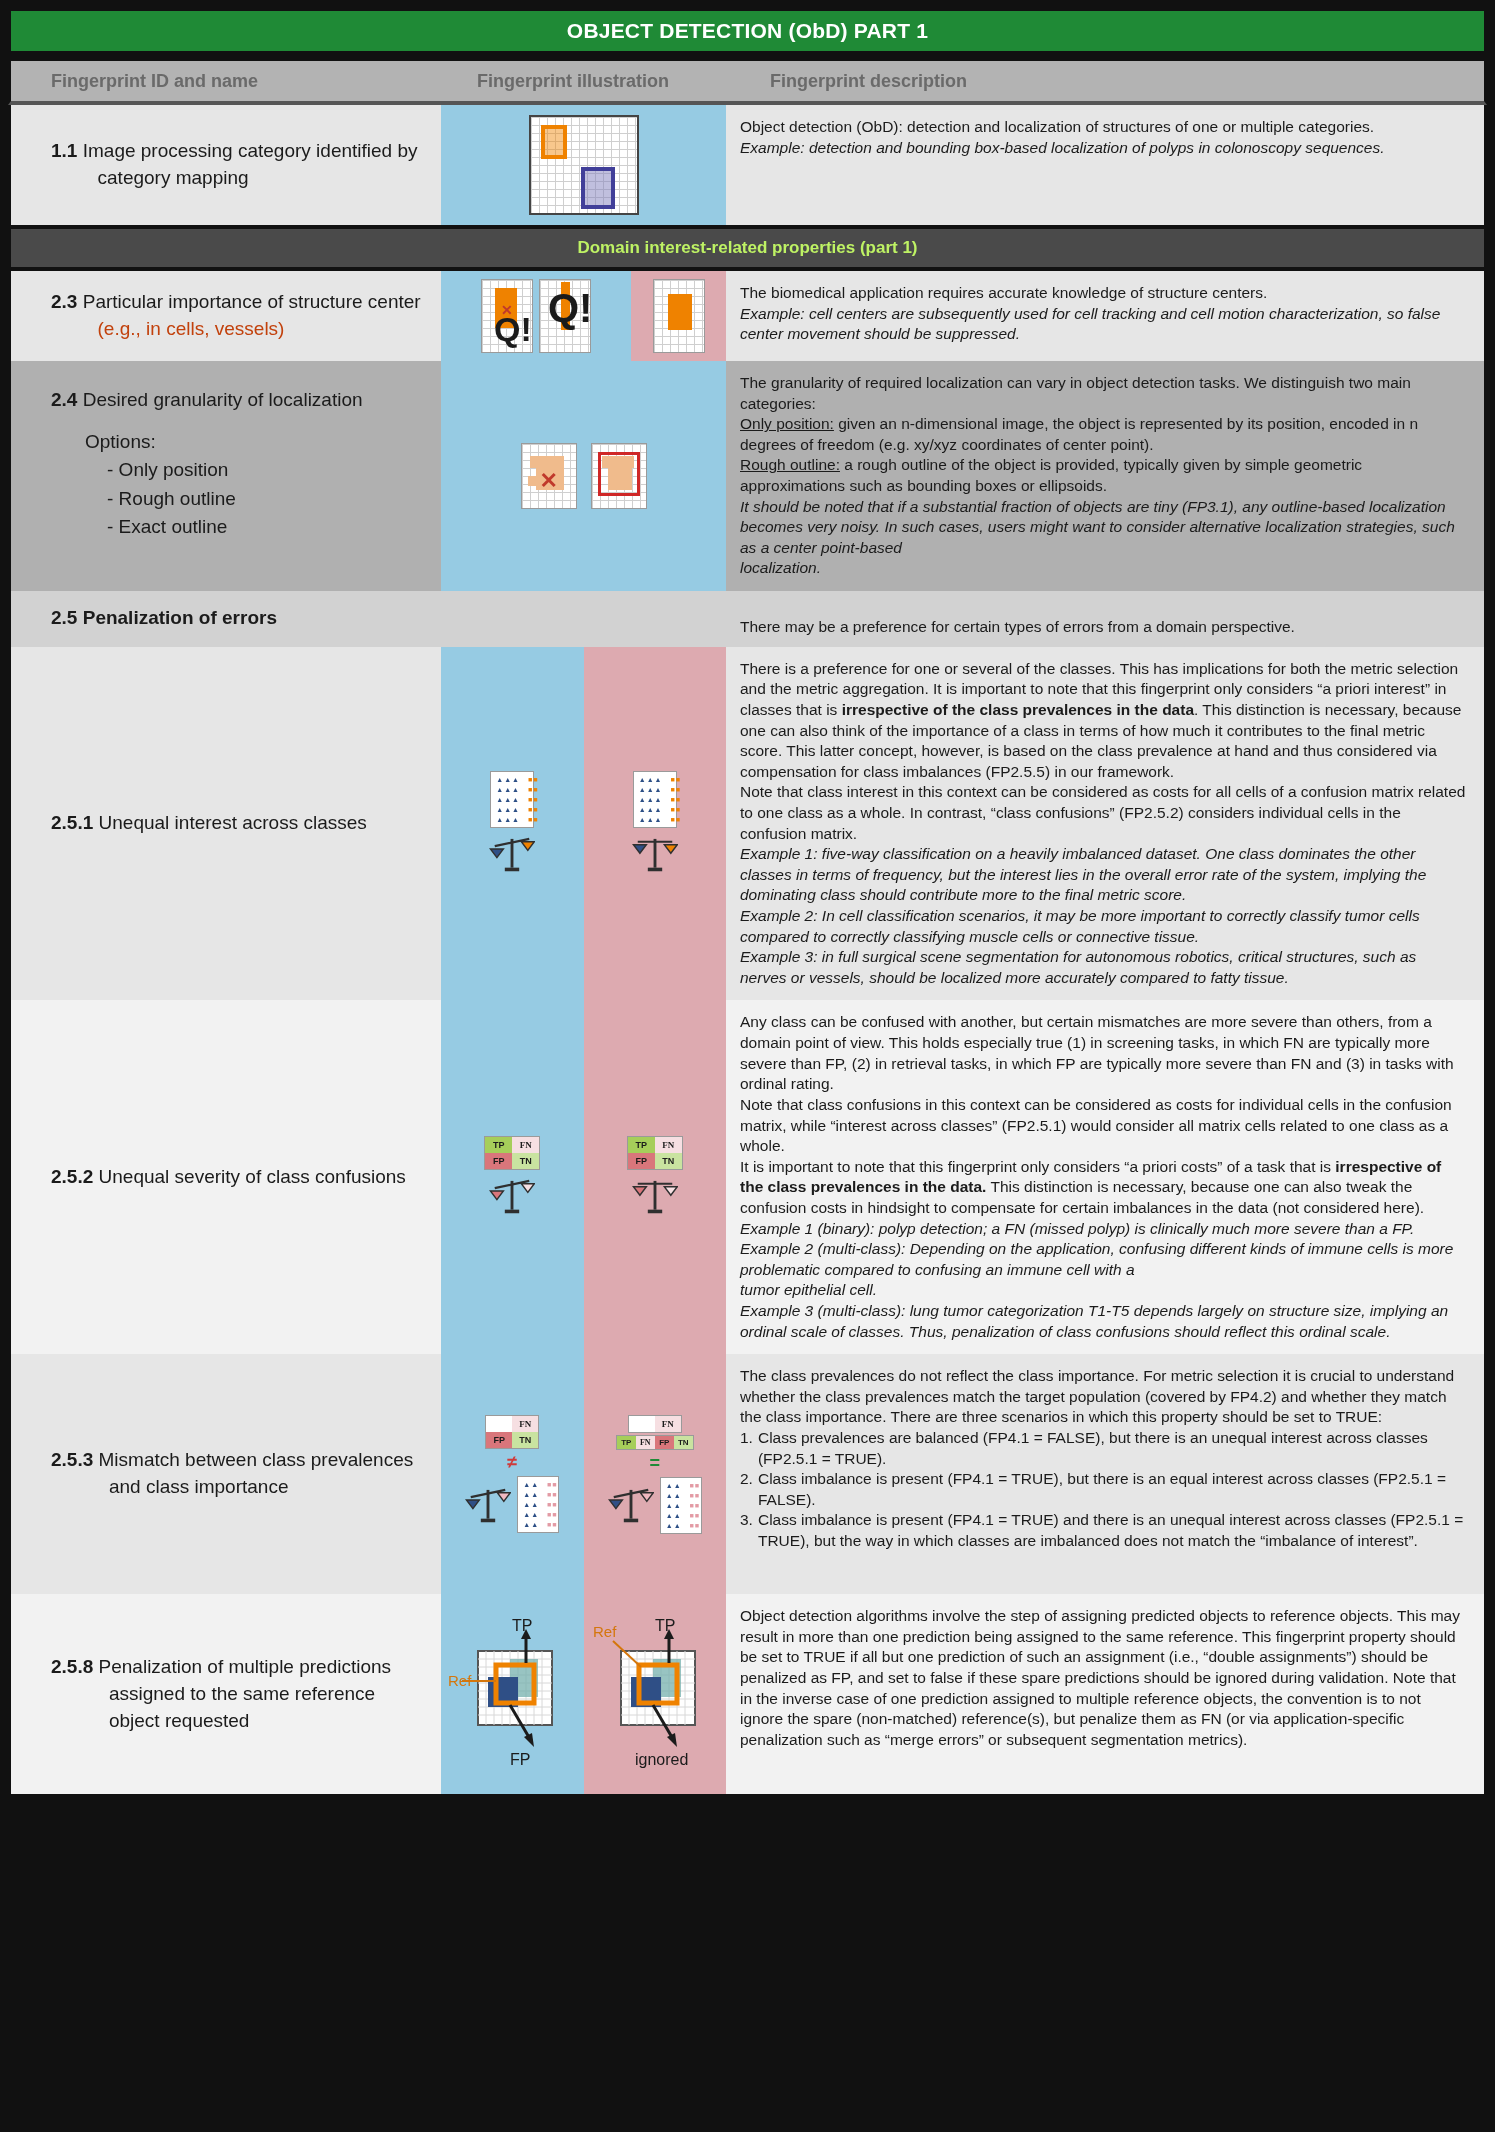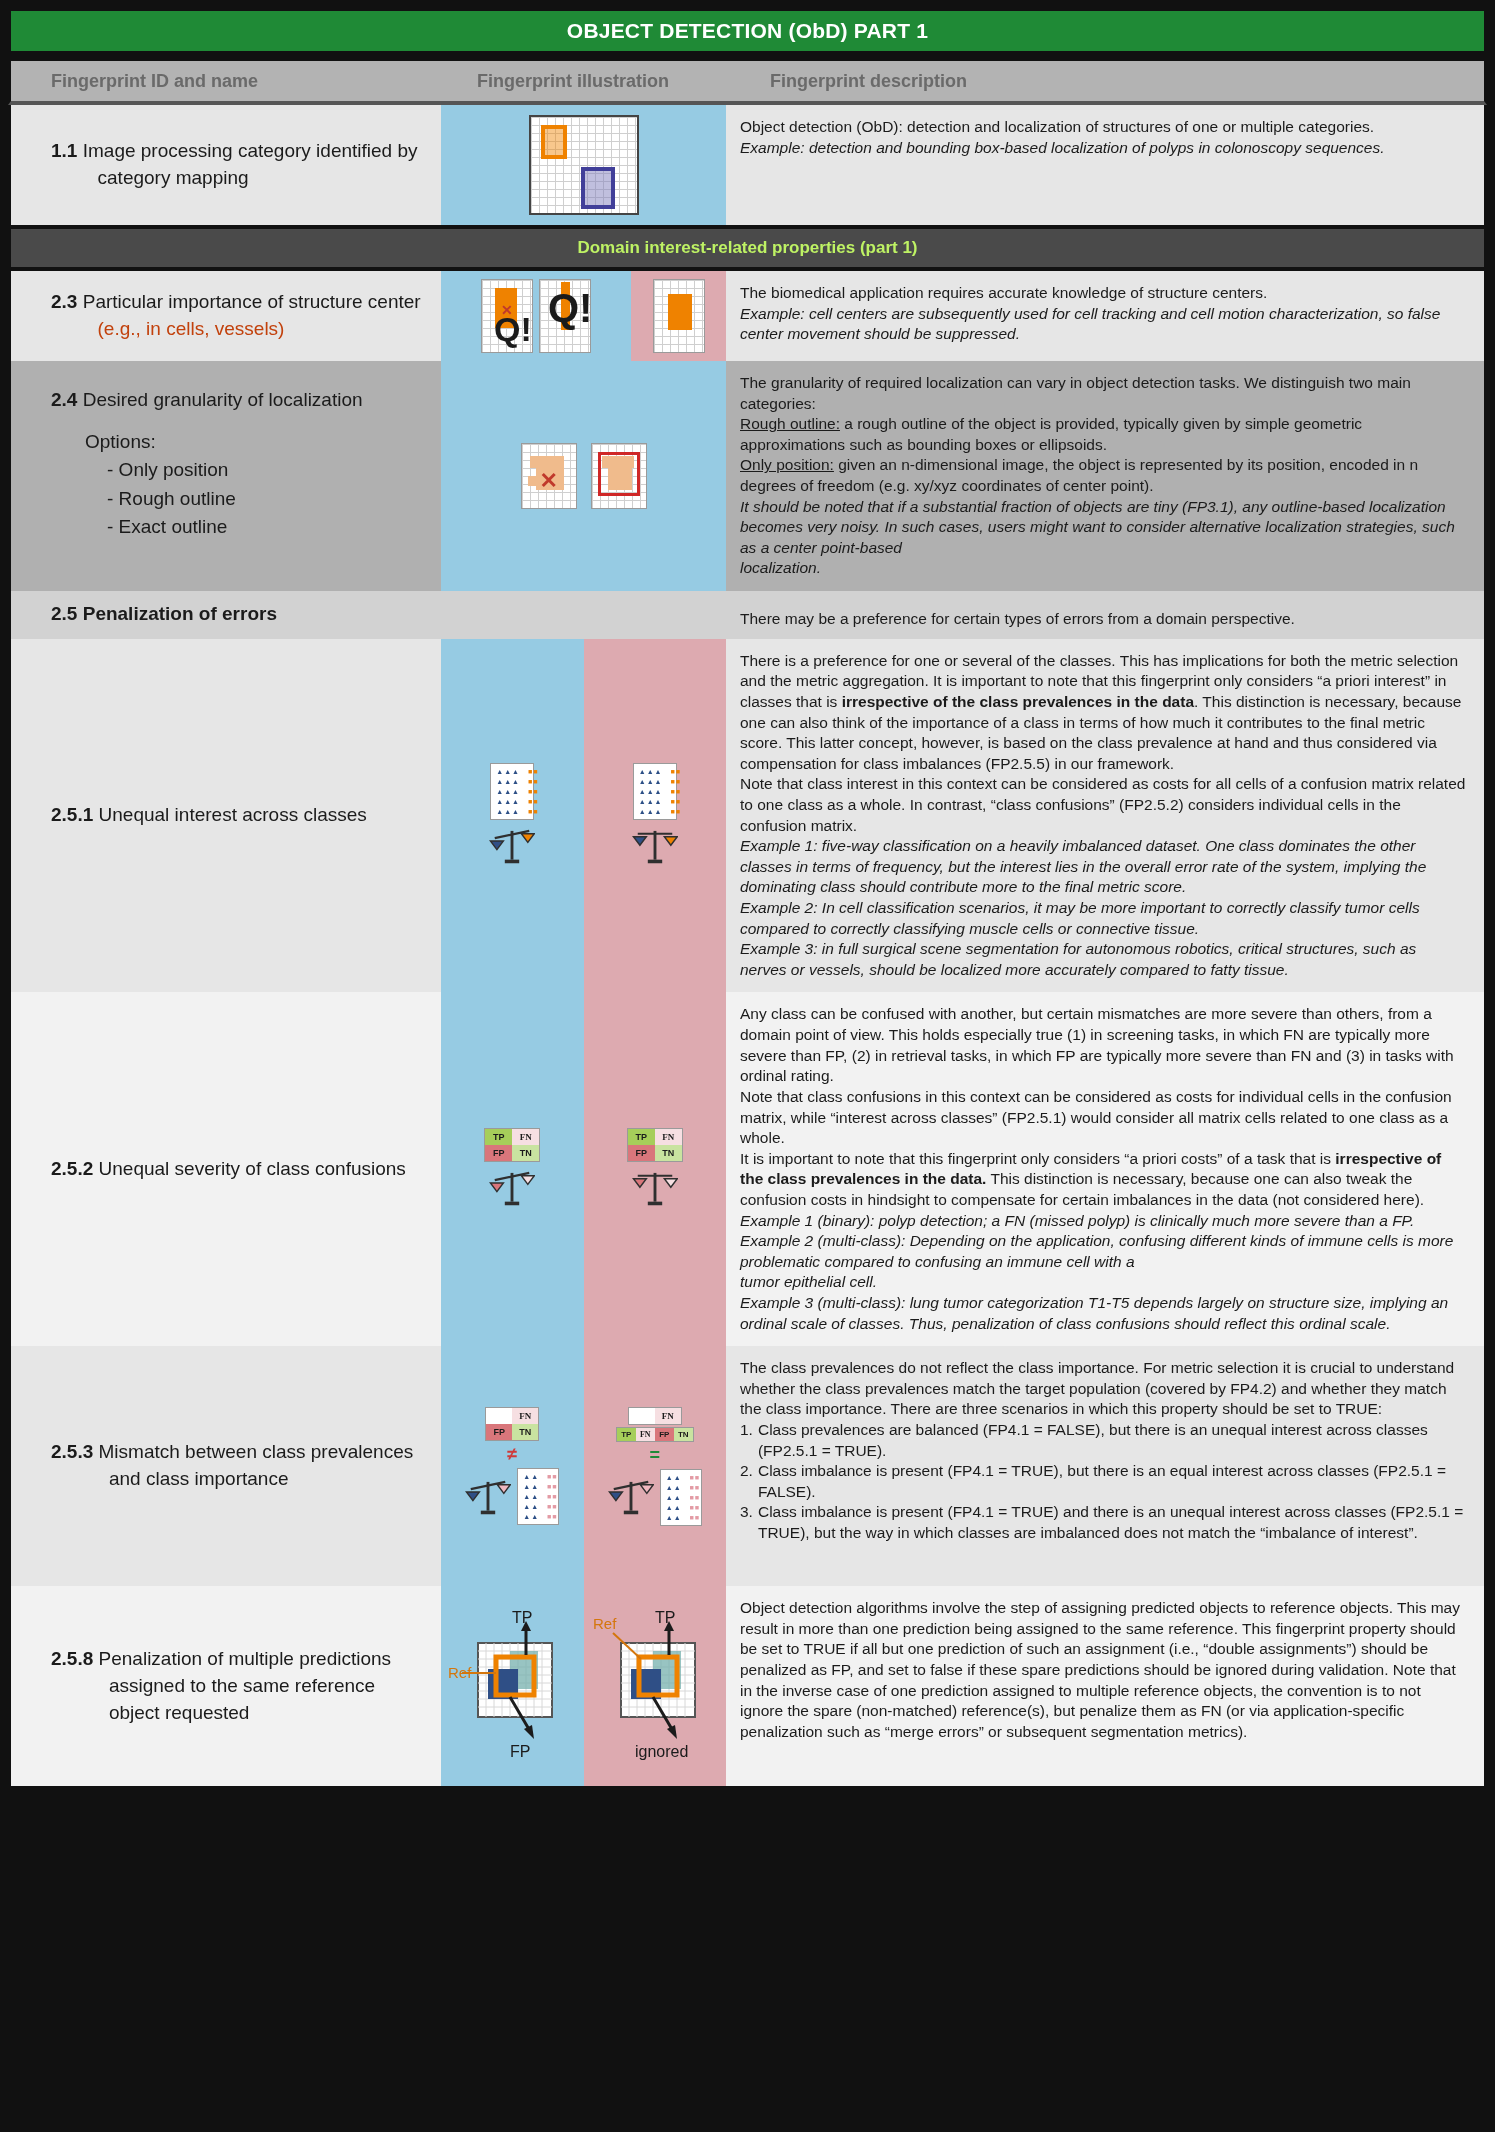--- a/index.html
+++ b/index.html
@@ -218,34 +218,34 @@
         </div>
         <div class="grid-sq mini24 grid-thin">
           <div class="blob" style="left:10px;top:12px;width:32px;height:12px"></div>
           <div class="blob" style="left:16px;top:24px;width:24px;height:22px"></div>
           <div style="position:absolute;left:6px;top:8px;width:42px;height:44px;border:3px solid #cf2727;"></div>
         </div>
       </div>
     </div>
     <div class="c-desc desc">
       <p>The granularity of required localization can vary in object detection tasks. We distinguish two main categories:</p>
+      <p><span class="ul bold-none" style="text-decoration:underline">Only position:</span><span> given an n-dimensional image, the object is represented by its position, encoded in n degrees of freedom (e.g. xy/xyz coordinates of center point).</span></p>
       <p><span style="text-decoration:underline">Rough outline:</span><span> a rough outline of the object is provided, typically given by simple geometric approximations such as bounding boxes or ellipsoids.</span></p>
-      <p><span class="ul bold-none" style="text-decoration:underline">Only position:</span><span> given an n-dimensional image, the object is represented by its position, encoded in n degrees of freedom (e.g. xy/xyz coordinates of center point).</span></p>
       <p class="it">It should be noted that if a substantial fraction of objects are tiny (FP3.1), any outline-based localization becomes very noisy. In such cases, users might want to consider alternative localization strategies, such as a center point-based</p>
       <p class="it">localization.</p>
     </div>
   </div>
 
   <div class="row midgrey" style="min-height:40px">
     <div class="c-id" style="padding-top:8px;padding-bottom:8px">
       <div class="idtext"><b><span>2.5</span>
       <span>Penalization of errors</span></b></div>
     </div>
     <div class="c-ill" style="background:transparent"></div>
-    <div class="c-desc desc" style="padding-top:18px;padding-bottom:9px">
+    <div class="c-desc desc" style="padding-top:26px;padding-bottom:9px">
       <p>There may be a preference for certain types of errors from a domain perspective.</p>
     </div>
   </div>
 
   <div class="row lightgrey" style="min-height:318px">
     <div class="c-id">
       <div class="idtext"><span class="hang4"><span class="idnum">2.5.1</span>
       <span>Unequal interest across classes</span></span></div>
     </div>
     <div class="c-ill">

